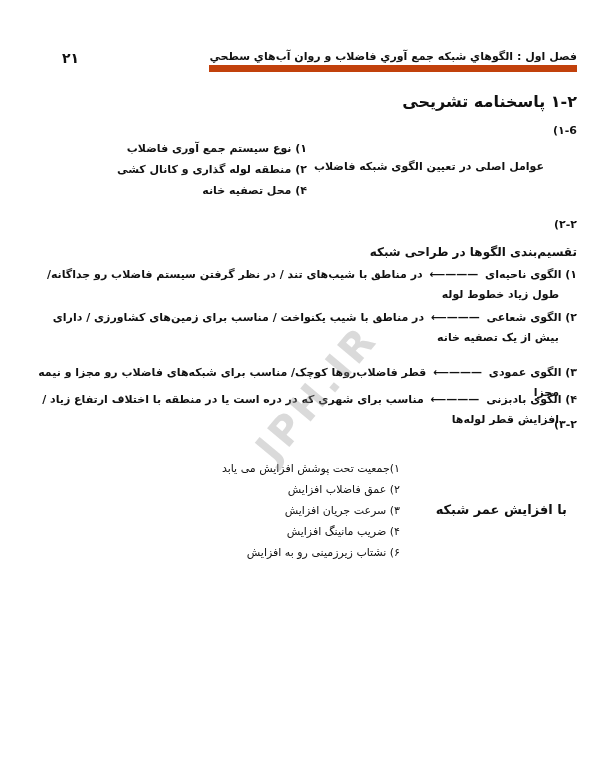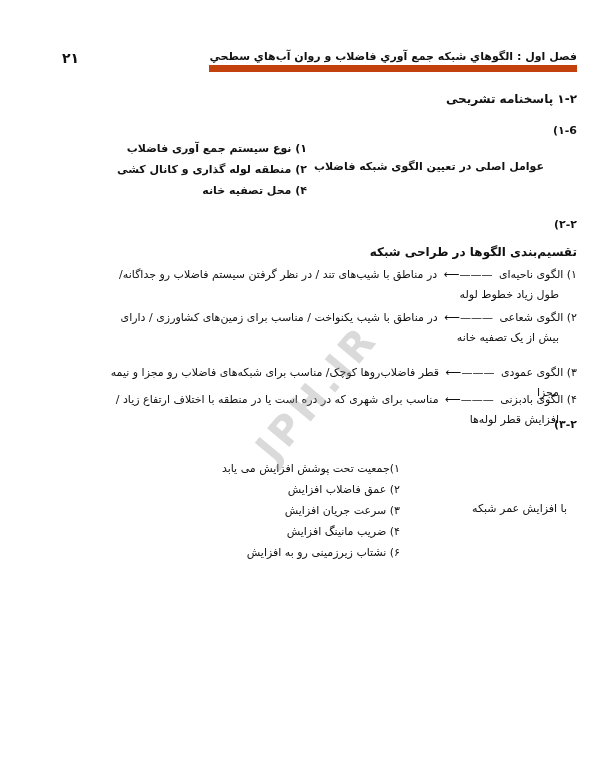--- a/index.html
+++ b/index.html
@@ -28,21 +28,21 @@
     .page-number {
       top: 50px;
       left: 62px;
       font-size: 14px;
       font-weight: bold;
       direction: ltr;
     }
     .section-heading {
       top: 92px;
       right: 35px;
-      font-size: 12px;
+      font-size: 16px;
       font-weight: bold;
       direction: rtl;
     }
     .sub-label {
       font-size: 11px;
       font-weight: bold;
       direction: rtl;
     }
     .factors-title {
       top: 160px;
@@ -61,37 +61,37 @@
     .sub-heading-2 {
       top: 245px;
       right: 35px;
       font-size: 12px;
       font-weight: bold;
     }
     .pattern {
       right: 35px;
       width: 540px;
       font-size: 11px;
-      font-weight: normal;
+      font-weight: bold;
       direction: rtl;
       white-space: normal;
       line-height: 20px;
       margin-left: 38px;
     }
     .pattern .cont { padding-right: 18px; display: block; }
     .arrow {
       display: inline-block;
       direction: ltr;
       margin: 0 3px;
     }
     .age-title {
       top: 502px;
       right: 45px;
-      font-size: 11px;
-      font-weight: normal;
+      font-size: 13px;
+      font-weight: bold;
     }
     .age-list {
       top: 458px;
       right: 212px;
       font-size: 11px;
       line-height: 21px;
       direction: rtl;
     }
     .watermark {
       top: 370px;

